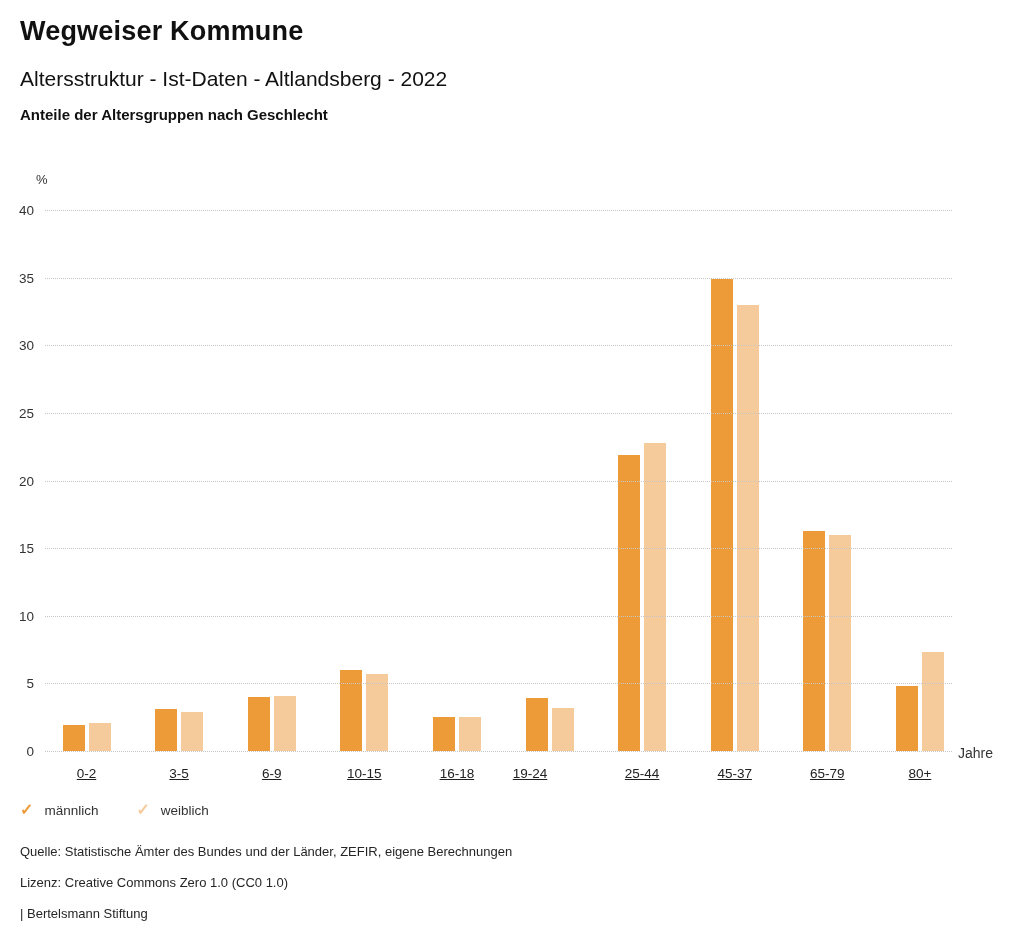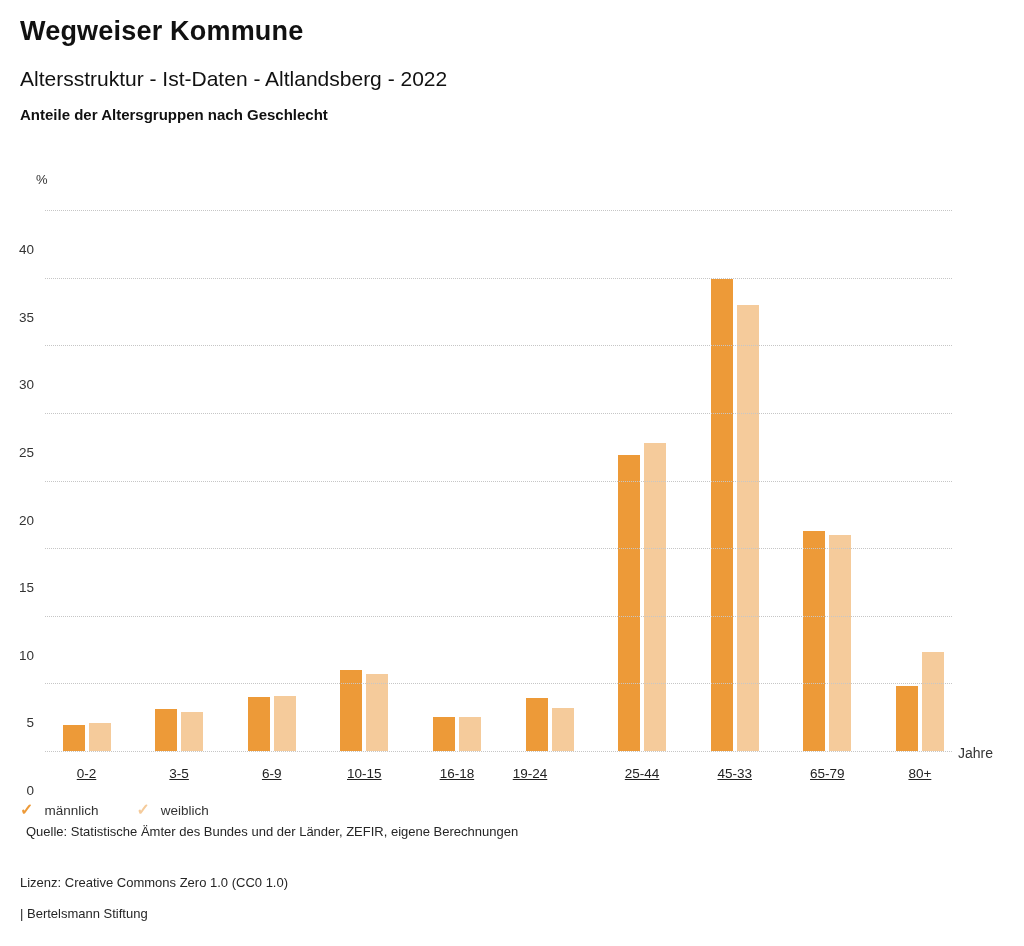--- a/index.html
+++ b/index.html
@@ -66,21 +66,20 @@
     border-top: 1px dotted #c6c6c6;
     z-index: 2;
   }
   .ytick {
     position: absolute;
     right: calc(100% + 11px);
     transform: translateY(-50%);
     font-size: 13.5px;
     color: #333333;
     white-space: nowrap;
-    margin-top: 39px;
   }
   .bar {
     position: absolute;
     bottom: 0;
     width: 22px;
     z-index: 1;
   }
   .xtick {
     position: absolute;
     top: 556px;
@@ -112,21 +111,21 @@
   .legend-label {
     font-size: 13.5px;
     color: #333333;
   }
   .footer-line {
     position: absolute;
     left: 20px;
     font-size: 13px;
     color: #262626;
   }
-  .footer-source  { top: 824px; margin-left: 6px; }
+  .footer-source  { top: 844px; }
   .footer-license { top: 875px; text-align: center; }
   .footer-brand   { top: 906px; }
 </style>
 </head>
 <body>
 
 <div class="page">
 
   <div class="title">Wegweiser Kommune</div>
   <div class="subtitle">Altersstruktur - Ist-Daten - Altlandsberg - 2022</div>
@@ -169,21 +168,21 @@
       <div class="bar" style="left: 413.9px; height: 33.8125px; background: rgb(245, 203, 155);"></div>
       <div class="xtick" style="left: 411.9px;">16-18</div>
       <div class="bar" style="left: 480.5px; height: 52.7475px; background: rgb(237, 154, 56);"></div>
       <div class="bar" style="left: 506.5px; height: 43.28px; background: rgb(245, 203, 155);"></div>
       <div class="xtick" style="left: 485px;">19-24</div>
       <div class="bar" style="left: 573.1px; height: 296.197px; background: rgb(237, 154, 56);"></div>
       <div class="bar" style="left: 599.1px; height: 308.37px; background: rgb(245, 203, 155);"></div>
       <div class="xtick" style="left: 597.1px;">25-44</div>
       <div class="bar" style="left: 665.7px; height: 472.022px; background: rgb(237, 154, 56);"></div>
       <div class="bar" style="left: 691.7px; height: 446.325px; background: rgb(245, 203, 155);"></div>
-      <div class="xtick" style="left: 689.7px;">45-33</div>
+      <div class="xtick" style="left: 689.7px;">45-37</div>
       <div class="bar" style="left: 758.3px; height: 220.458px; background: rgb(237, 154, 56);"></div>
       <div class="bar" style="left: 784.3px; height: 216.4px; background: rgb(245, 203, 155);"></div>
       <div class="xtick" style="left: 782.3px;">65-79</div>
       <div class="bar" style="left: 850.9px; height: 64.92px; background: rgb(237, 154, 56);"></div>
       <div class="bar" style="left: 876.9px; height: 98.7325px; background: rgb(245, 203, 155);"></div>
       <div class="xtick" style="left: 874.9px;">80+</div>
     </div>
 
   <span class="x-unit">Jahre</span>
 

